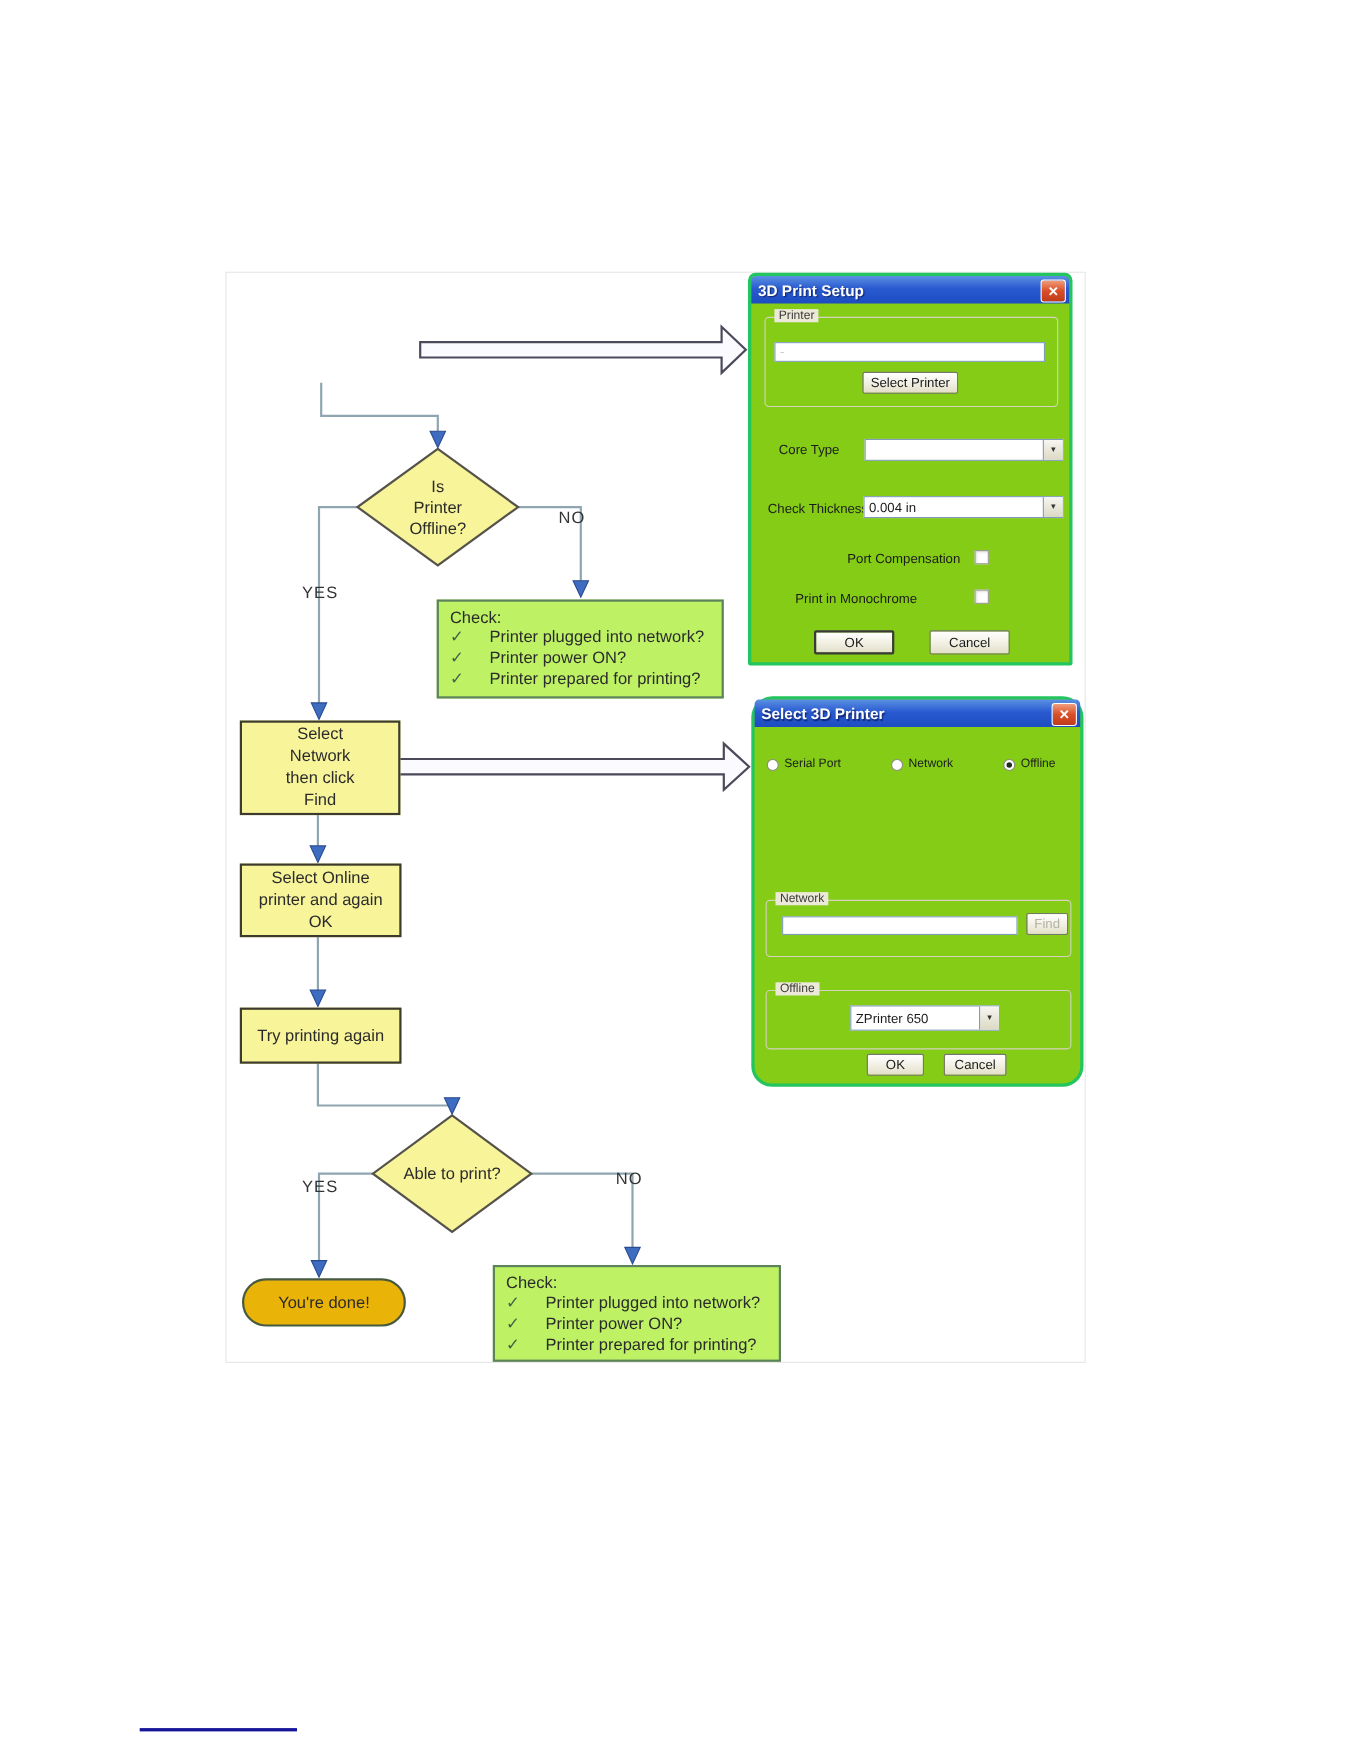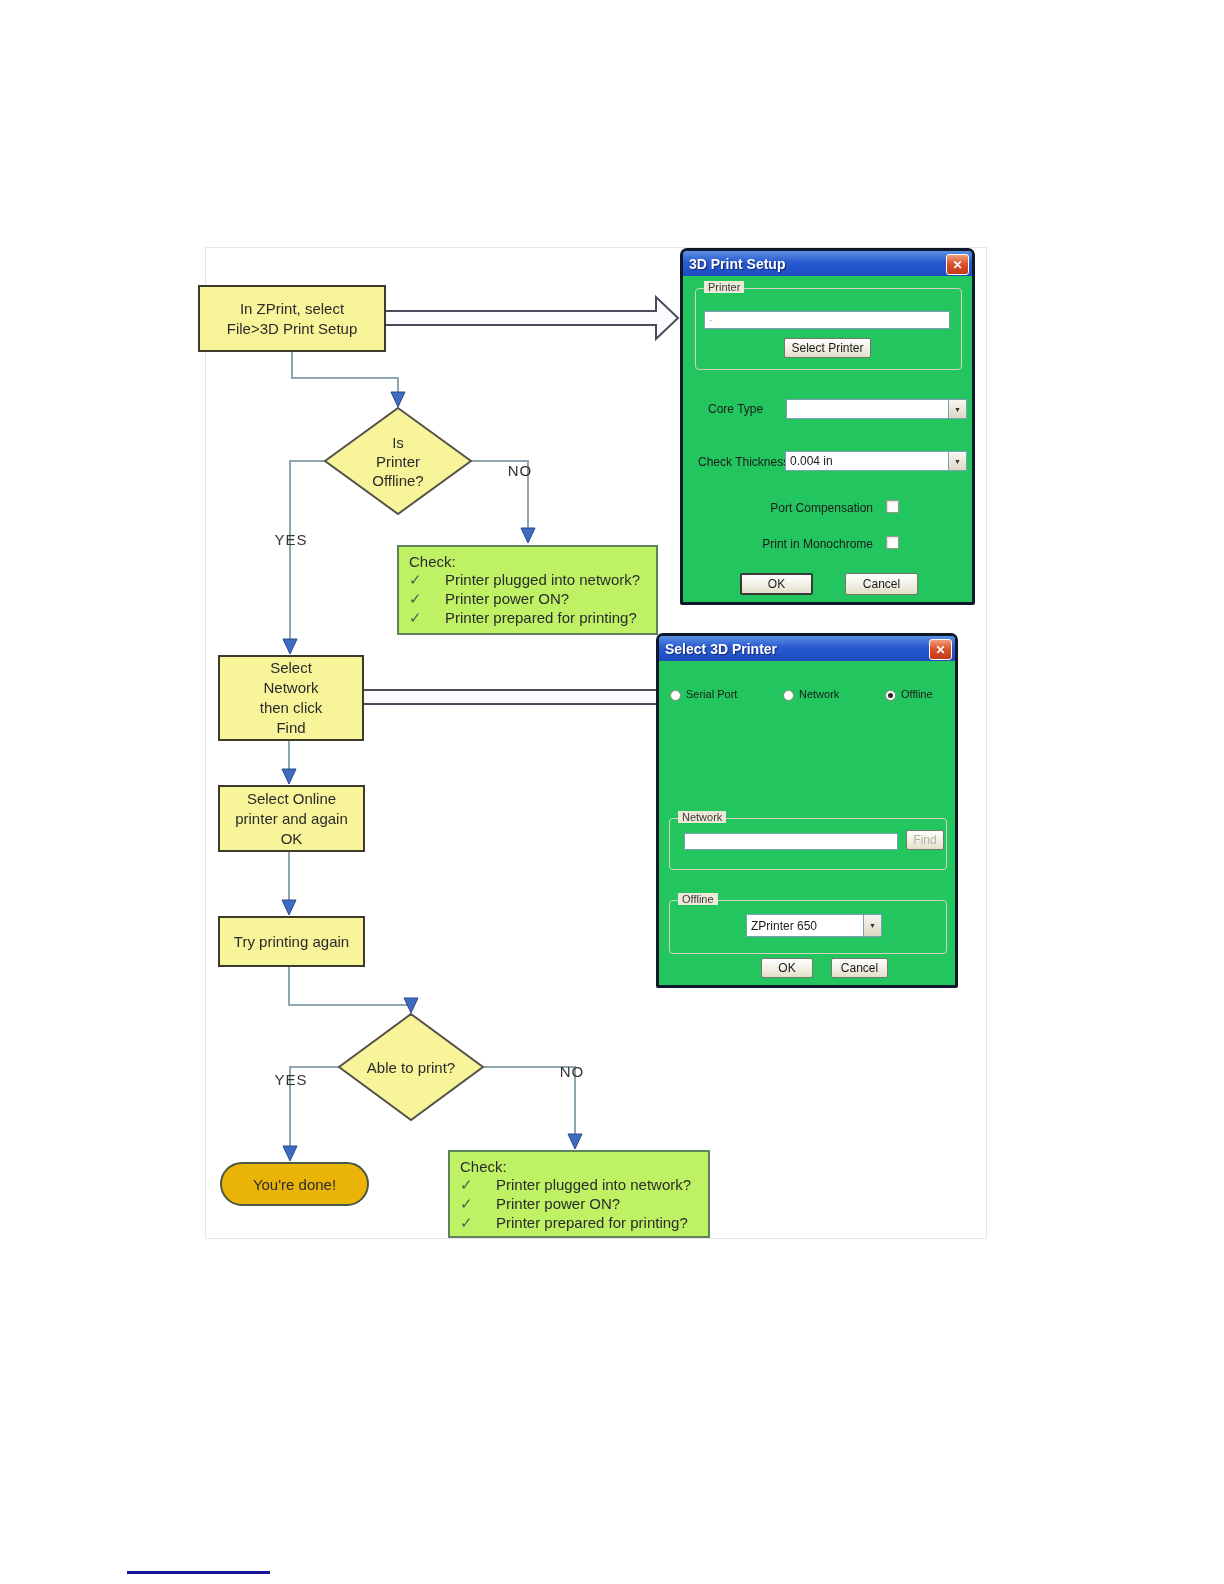--- a/index.html
+++ b/index.html
@@ -16,21 +16,21 @@
   .greenbox{background:#bef264;border:2px solid #5d835d;font-size:15px;color:#2b2b2b;padding:6px 10px;box-sizing:border-box;}
   .greenbox .check-row{display:flex;line-height:19px;}
   .greenbox .glyph{width:36px;flex:none;color:#44604a;}
   .stadium{background:#eab308;border:2px solid #47593f;border-radius:22px;display:flex;
            align-items:center;justify-content:center;font-size:15px;color:#2b2b2b;}
   .diamond-label{display:flex;align-items:center;justify-content:center;text-align:center;
                  font-size:15px;line-height:19px;color:#2b2b2b;}
   .flowlabel{font-size:15px;color:#333;text-align:center;letter-spacing:1px;}
 
   
-  .dialog{background:#22c55e;border:3px solid #0f172a;border-radius:7px 7px 2px 2px;box-sizing:border-box;}
+  .dialog{background:#84cc16;border:3px solid #22c55e;border-radius:7px 7px 2px 2px;box-sizing:border-box;}
   .titlebar{position:absolute;left:0;top:0;right:0;height:25px;border-radius:4px 4px 0 0;
             background:linear-gradient(180deg,#5a90e2,#2a5ad0 45%,#1c4cc0);display:flex;align-items:center;}
   .title-text{font-size:14px;font-weight:bold;color:#fff;padding-left:6px;
               text-shadow:1px 1px 1px rgba(0,0,40,.55);}
   .closebtn{position:absolute;right:3px;top:3px;width:21px;height:19px;border:1px solid #fff;border-radius:3px;
             background:linear-gradient(180deg,#f09d7c,#d94f27 50%,#c23a18);color:#fff;font-size:12px;
             font-weight:bold;display:flex;align-items:center;justify-content:center;line-height:1;}
   .groupbox{position:absolute;border:1px solid #d5d2bd;border-radius:4px;}
   .grouplabel{position:absolute;top:-8px;left:8px;background:#ece9d8;padding:0 4px;font-size:11px;color:#3c3c3c;}
   .field{position:absolute;background:#fff;border:1px solid #7f9db9;font-size:12px;color:#777;
@@ -83,22 +83,20 @@
     <g fill="#fbfbff" stroke="#4a4a5a" stroke-width="2">
       <polygon points="382,311 656,311 656,297 678,318 656,339 656,325 382,325"></polygon>
       <polygon points="360,690 658,690 658,676 681,697 658,718 658,704 360,704"></polygon>
     </g>
     <g fill="#f7f49a" stroke="#55524a" stroke-width="2">
       <polygon points="398,408 471,461 398,514 325,461"></polygon>
       <polygon points="411,1014 483,1067 411,1120 339,1067"></polygon>
     </g>
   </svg>
 
-  <div class="abs flowbox prewrap" style="left:198px;top:285px;width:184px;height:63px;">In ZPrint, select
-File&gt;3D Print Setup</div>
 
   <div class="abs diamond-label prewrap" style="left:338px;top:424px;width:120px;height:74px;">Is
 Printer
 Offline?</div>
 
   <div class="abs flowlabel" style="left:498px;top:462px;width:44px;">NO</div>
   <div class="abs flowlabel" style="left:267px;top:531px;width:48px;">YES</div>
 
   <div class="abs greenbox" style="left:397px;top:545px;width:261px;height:90px;">
     <div>Check:</div>
@@ -170,28 +168,28 @@
 
     <div class="dlabel" style="left:15px;top:204px;">Check Thickness</div>
     <div class="dd" style="left:102px;top:200px;width:182px;height:20px;">
       <span class="val">0.004 in</span>
       <span class="dbtn">▼</span>
     </div>
 
     <div class="dlabel" style="left:40px;top:250px;width:150px;text-align:right;">Port Compensation</div>
     <div class="xp-check" style="left:203px;top:249px;"></div>
 
-    <div class="dlabel" style="left:40px;top:286px;width:150px;text-align:right;">Print in Monochrome</div>
+    <div class="dlabel" style="left:40px;top:286px;width:150px;text-align:left;">Print in Monochrome</div>
     <div class="xp-check" style="left:203px;top:285px;"></div>
 
     <div class="xpbtn default" style="left:57px;top:322px;width:73px;height:22px;">OK</div>
     <div class="xpbtn" style="left:162px;top:322px;width:73px;height:22px;">Cancel</div>
   </div>
 
-  <div class="abs dialog" style="left:656px;top:633px;width:302px;height:355px;">
+  <div class="abs dialog" style="left:683px;top:633px;width:302px;height:355px;border-radius:19px;">
     <div class="titlebar">
       <span class="title-text">Select 3D Printer</span>
       <span class="closebtn">✕</span>
     </div>
 
     <div class="radio" style="left:11px;top:54px;"></div>
     <div class="rlabel" style="left:27px;top:52px;">Serial Port</div>
 
     <div class="radio" style="left:124px;top:54px;"></div>
     <div class="rlabel" style="left:140px;top:52px;">Network</div>

